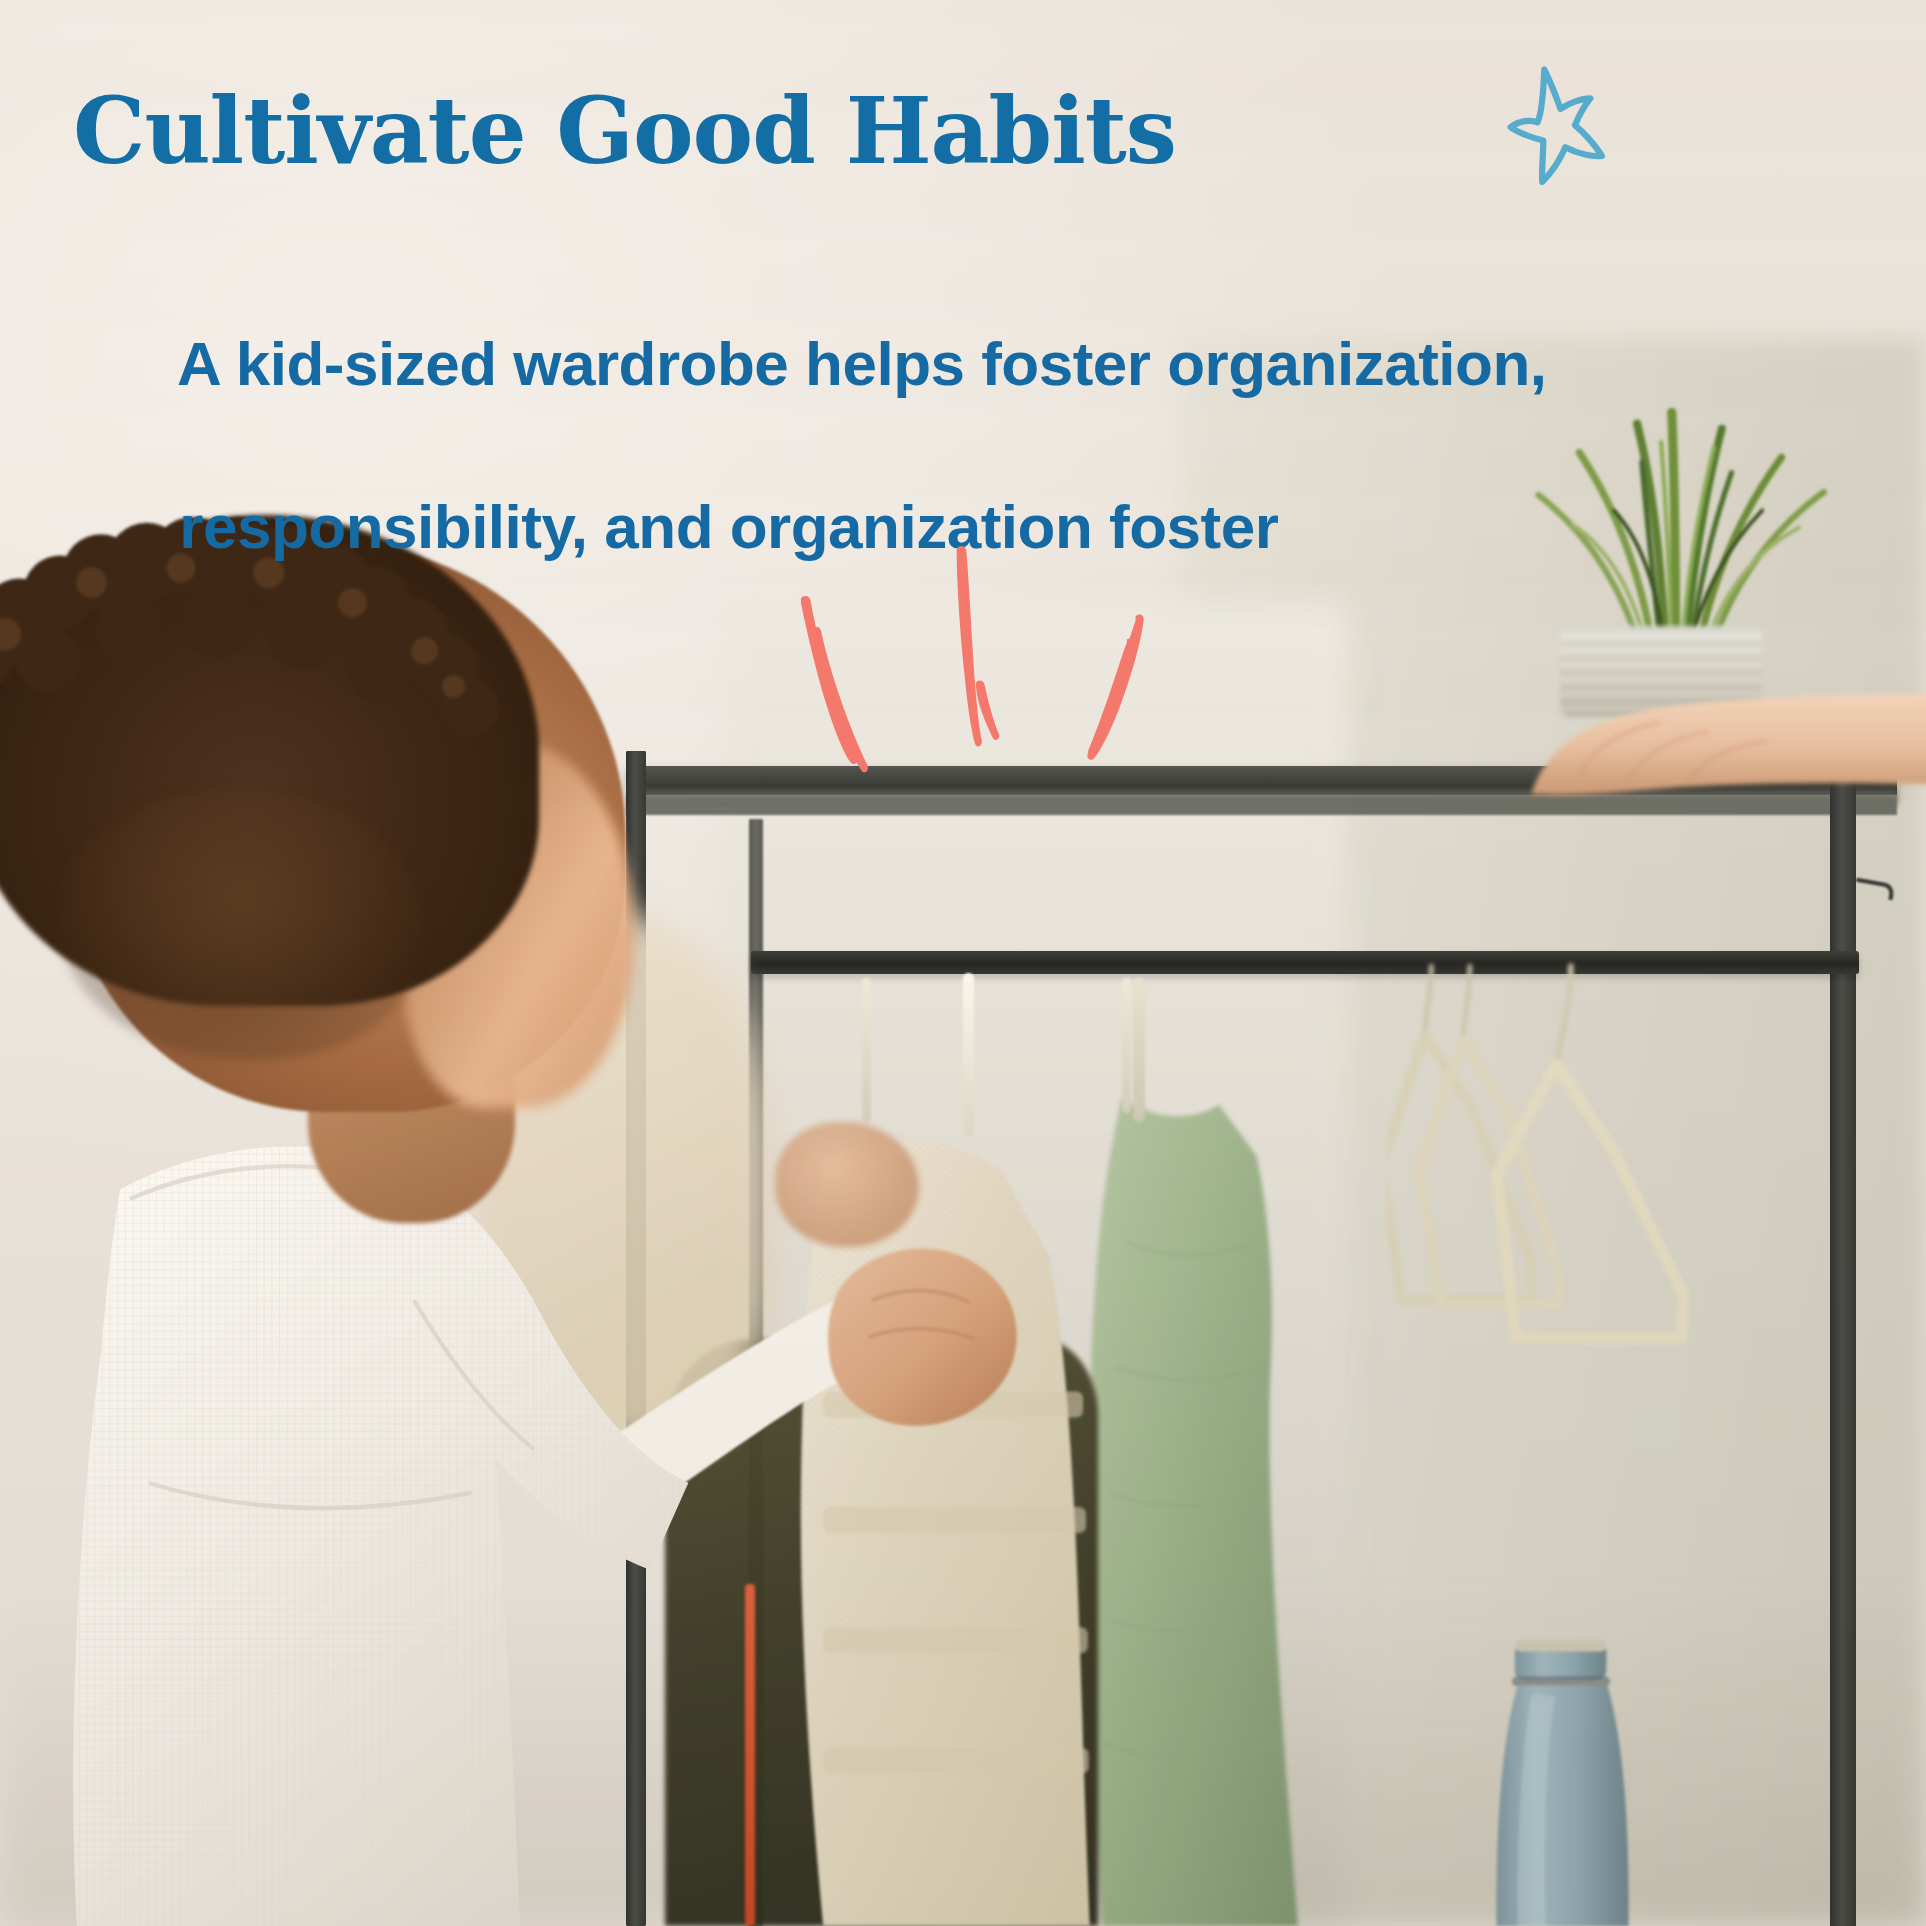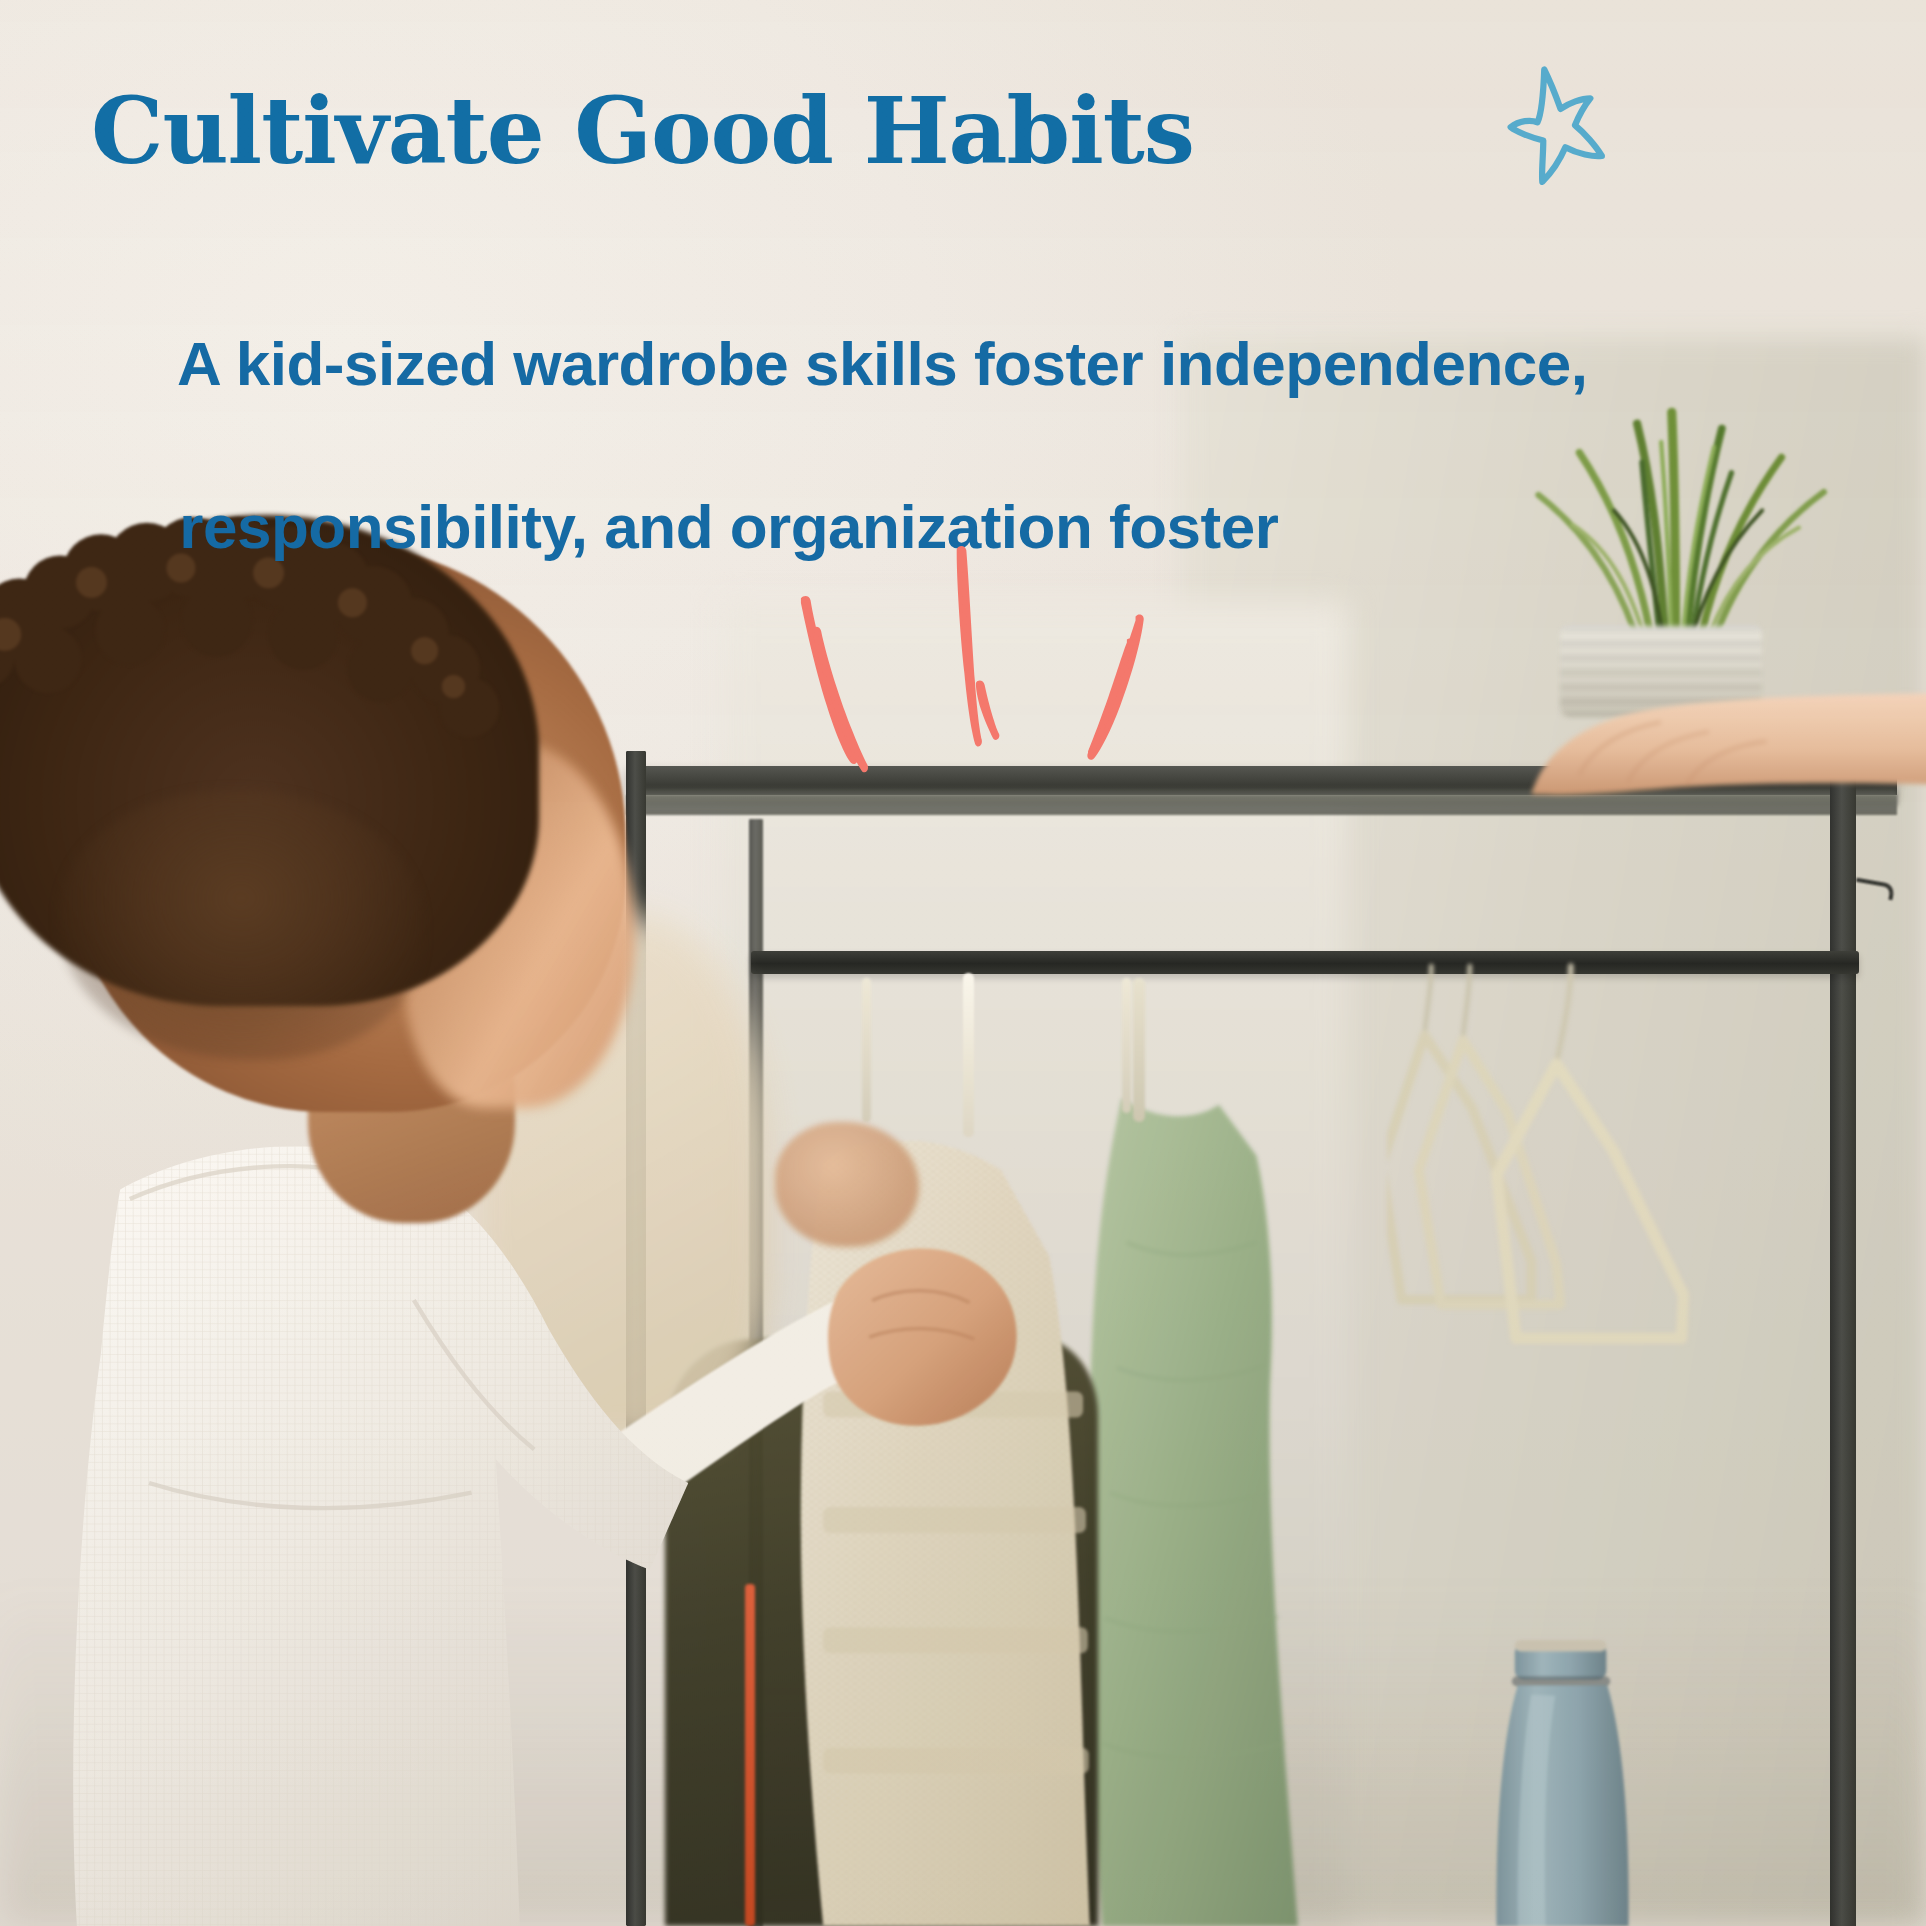--- a/index.html
+++ b/index.html
@@ -49,21 +49,21 @@
 
   
   .wd-post{ position:absolute; background:linear-gradient(90deg,#2E2F2C,#4A4B46 45%,#35362F); border-radius:1.4px;}
   .wd-shelf{ position:absolute; background:linear-gradient(180deg,#53544E,#3A3B35 60%,#2C2D28); }
   .wd-rail{ position:absolute; background:linear-gradient(180deg,#3B3C36,#232420 55%,#33342E); border-radius:2.9px;}
 
   
   #textlayer{ position:absolute; left:0; top:0; width:1926px; height:482px; z-index:40; }
 
   .headline{
-    position:absolute; left:91px; top:86px;
+    position:absolute; left:73px; top:86px;
     font-family:"DejaVu Serif", serif;
     font-weight:700;
     font-size:91px;
     line-height:1.0;
     letter-spacing:-1px;
     color:#0E6CA4;
     white-space:nowrap;
   }
   .subline{
     position:absolute; left:79px; top:241px;
@@ -392,21 +392,21 @@
     </div>
 
     <div style="position:absolute;inset:0;background:linear-gradient(180deg,rgba(255,246,232,.18) 0%,rgba(255,244,226,.10) 45%,rgba(120,100,70,.10) 100%);
                 mix-blend-mode:multiply;opacity:.55;"></div>
   </div>
 
   <div id="textlayer">
     <div class="headline">Cultivate Good Habits</div>
 
     <div class="subline">
-      <span>A kid-sized wardrobe skills foster independence,</span><br>
+      <span>A kid-sized wardrobe helps foster organization,</span><br>
       <span>responsibility, and organization foster</span>
     </div>
   </div>
 
   <div id="star">
     <svg viewBox="0 0 300 300" width="144" height="144" fill="none" stroke="#55AACB" stroke-width="13" stroke-linecap="round" stroke-linejoin="round">
       <path d="M88 24 C86 80 82 116 74 134
                C60 128 36 130 18 144
                C30 154 62 166 86 172
                C86 202 82 238 84 258

